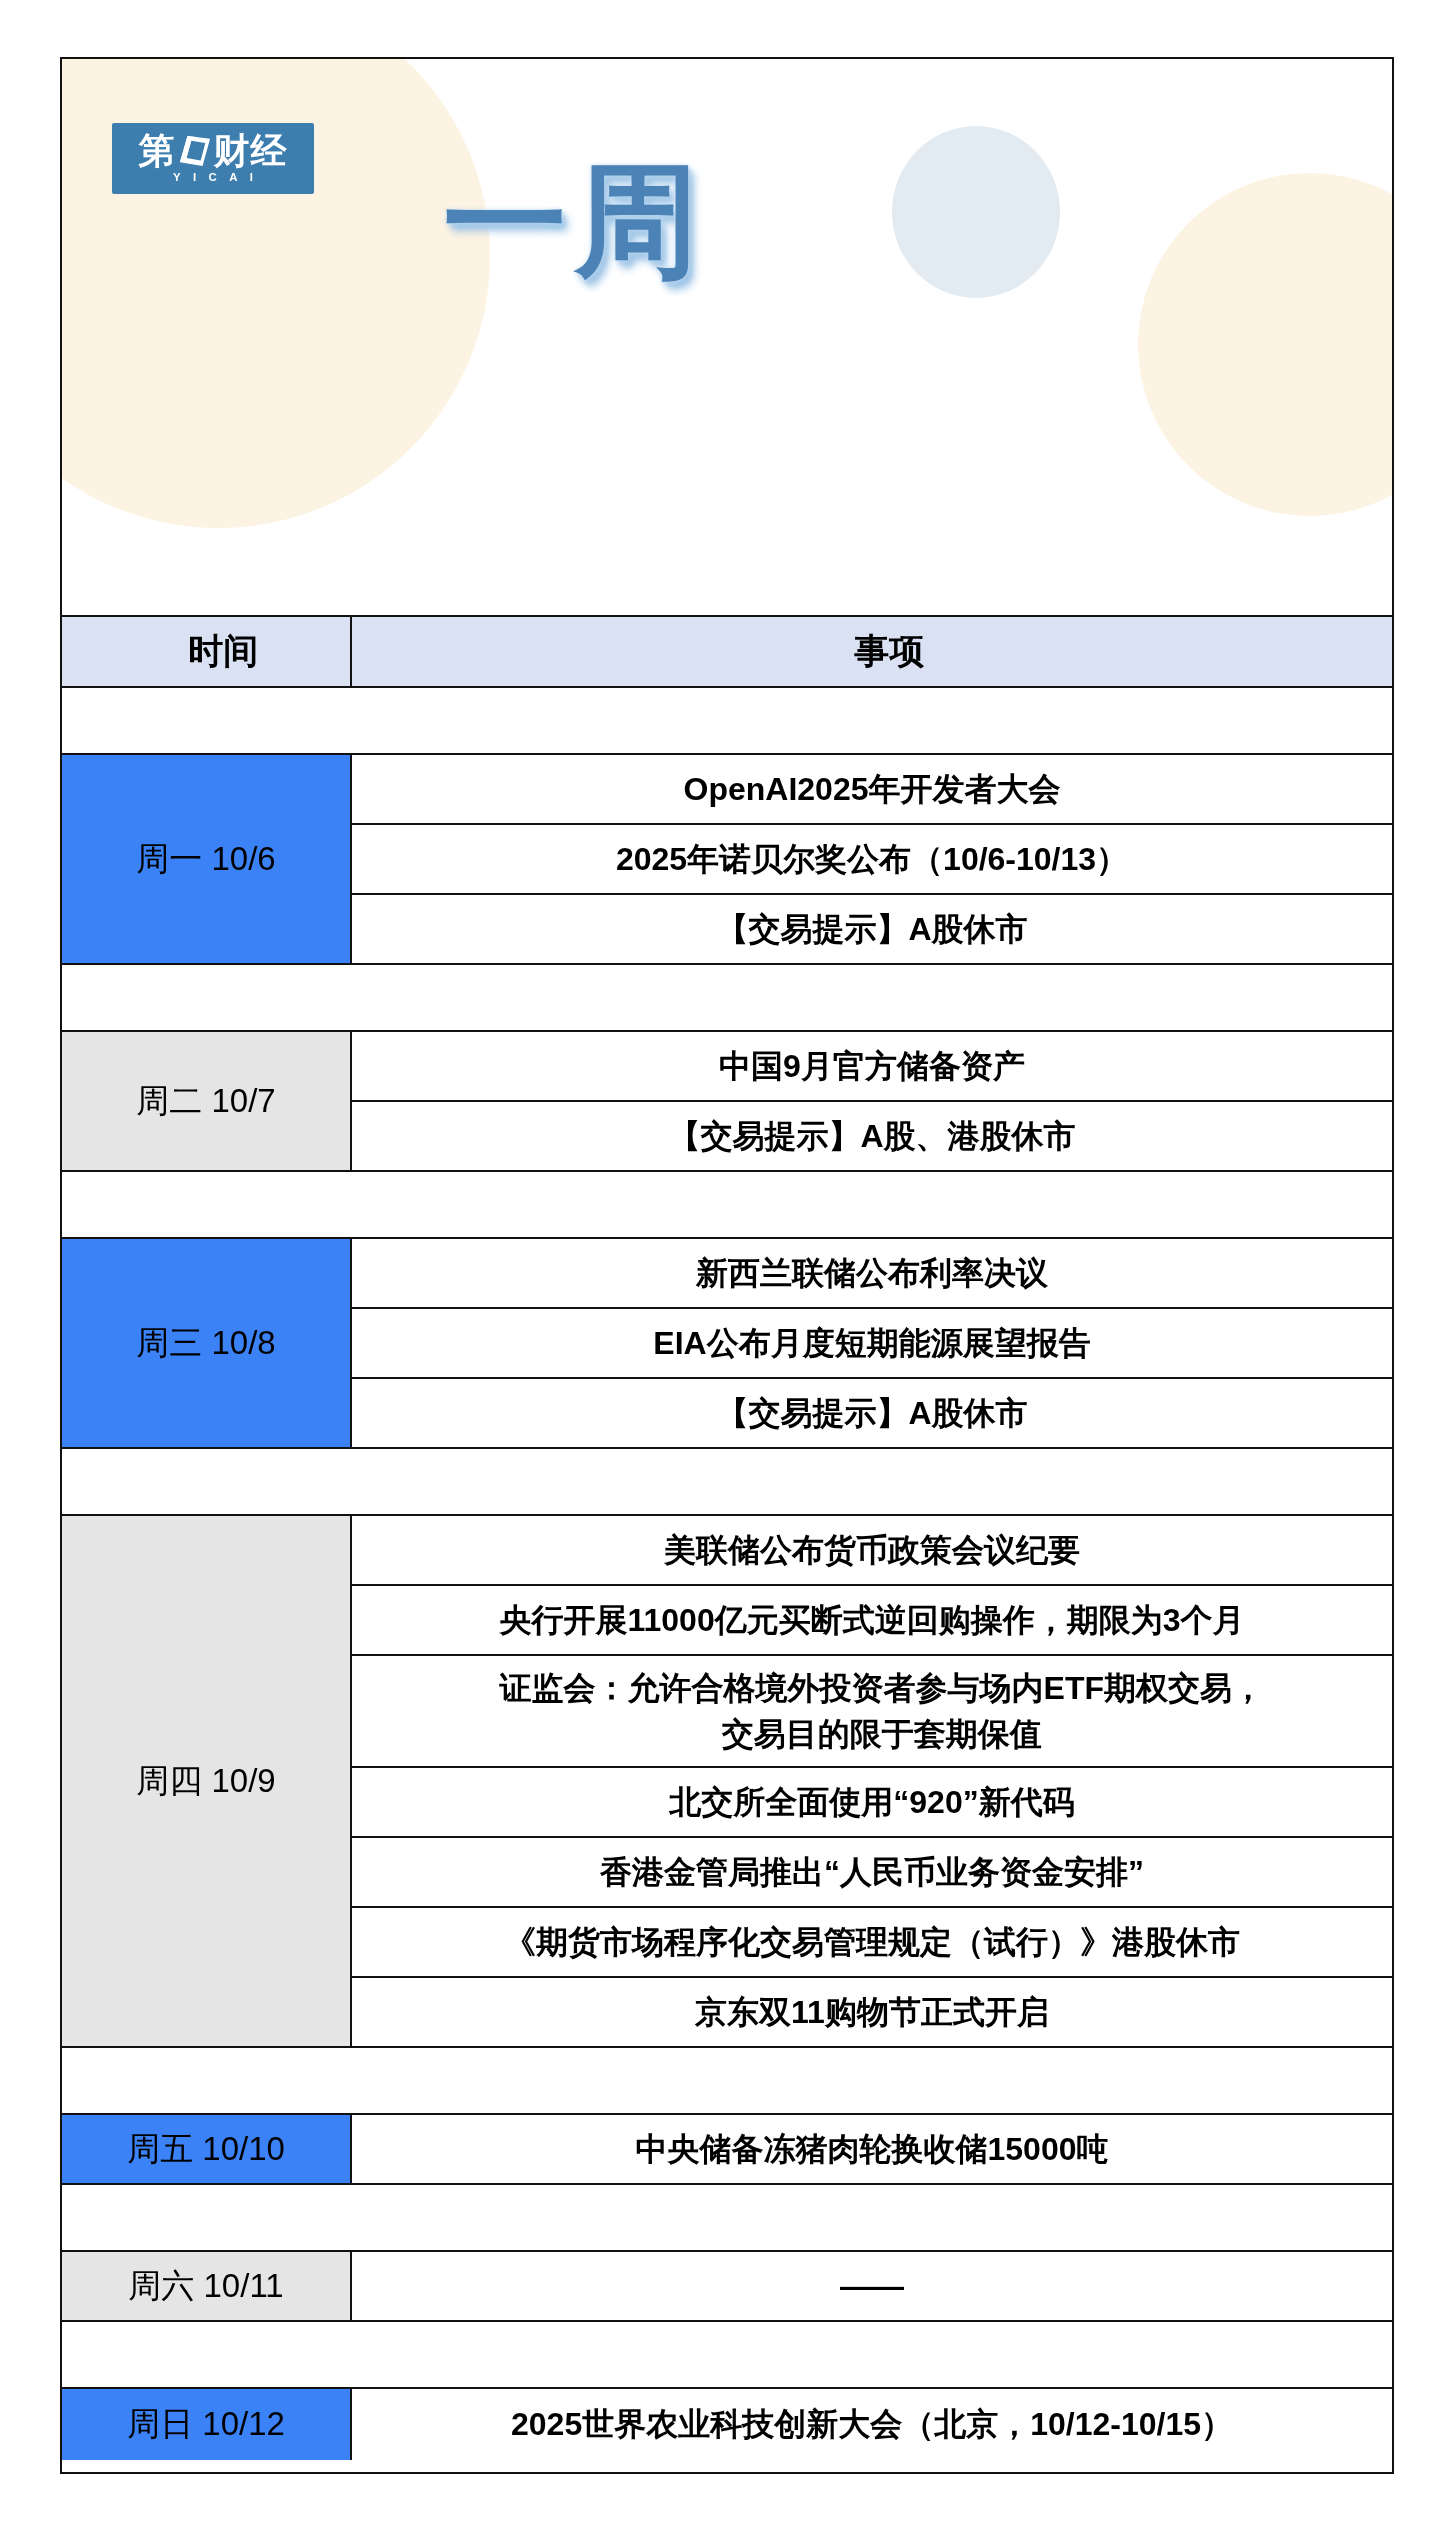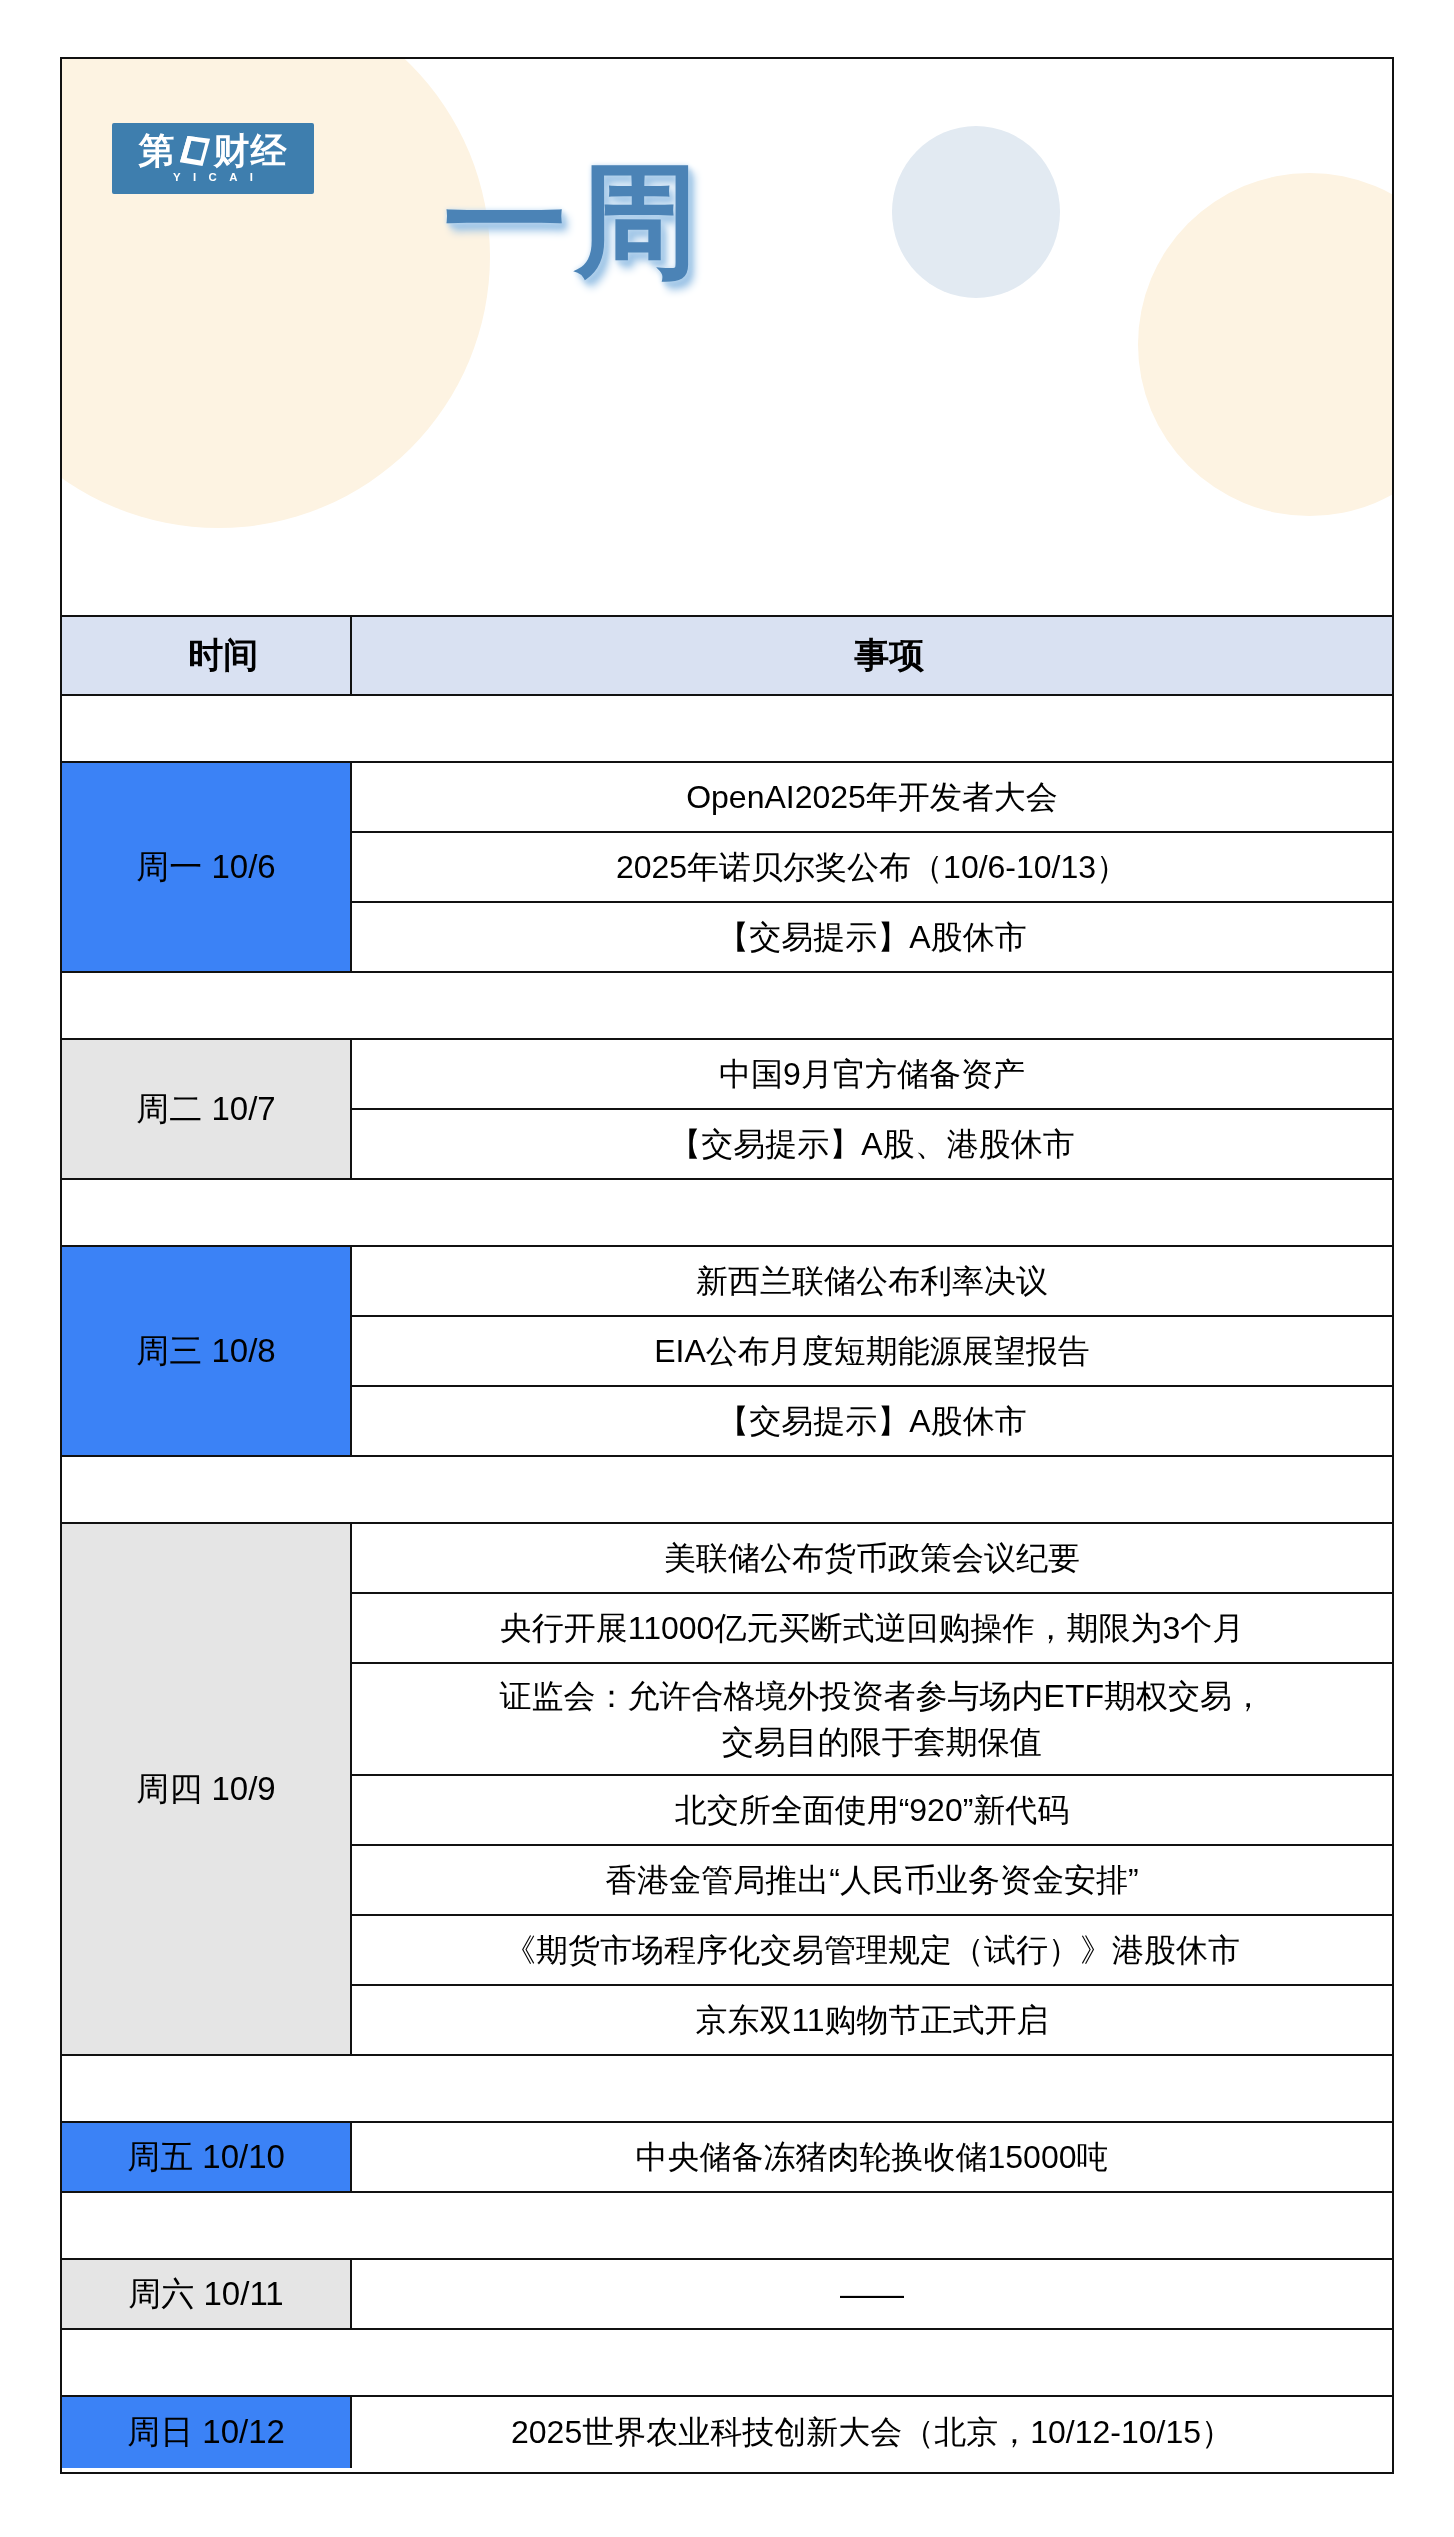--- a/index.html
+++ b/index.html
@@ -60,37 +60,37 @@
     text-align:center;vertical-align:middle;
     padding:0 9.5px;
     color:#000000;
     box-sizing:border-box;
   }
   
   .cal th:first-child,.cal td:first-child{border-left:none;}
   .cal th:last-child,.cal td:last-child{border-right:none;}
   .cal tr:last-child td{border-bottom:none;}
   .cal th{
-    height:79px;
+    height:71px;
     background:#D9E1F2;
     font-size:35px;font-weight:700;padding-left:44px;
   }
   .cal td.spacer{
     height:67px;background:#ffffff;
     border-left:none;border-right:none;
   }
   .cal td.time{
     font-size:33px;font-weight:400;
     white-space:nowrap;
   }
   .cal td.time.yellow{background:#3b82f6;}
   .cal td.time.blue{background:#e5e5e5;}
   .cal td.event{
     height:70px;
-    font-size:32px;font-weight:400;
+    font-size:32px;font-weight:700;
     background:#ffffff;
     line-height:1.45;
     white-space:pre-line;
   }
   .cal td.event.two{height:112px;padding-left:29px;}
   .cal td.event.sun{height:72px;}
 </style>
 </head>
 <body>
 

